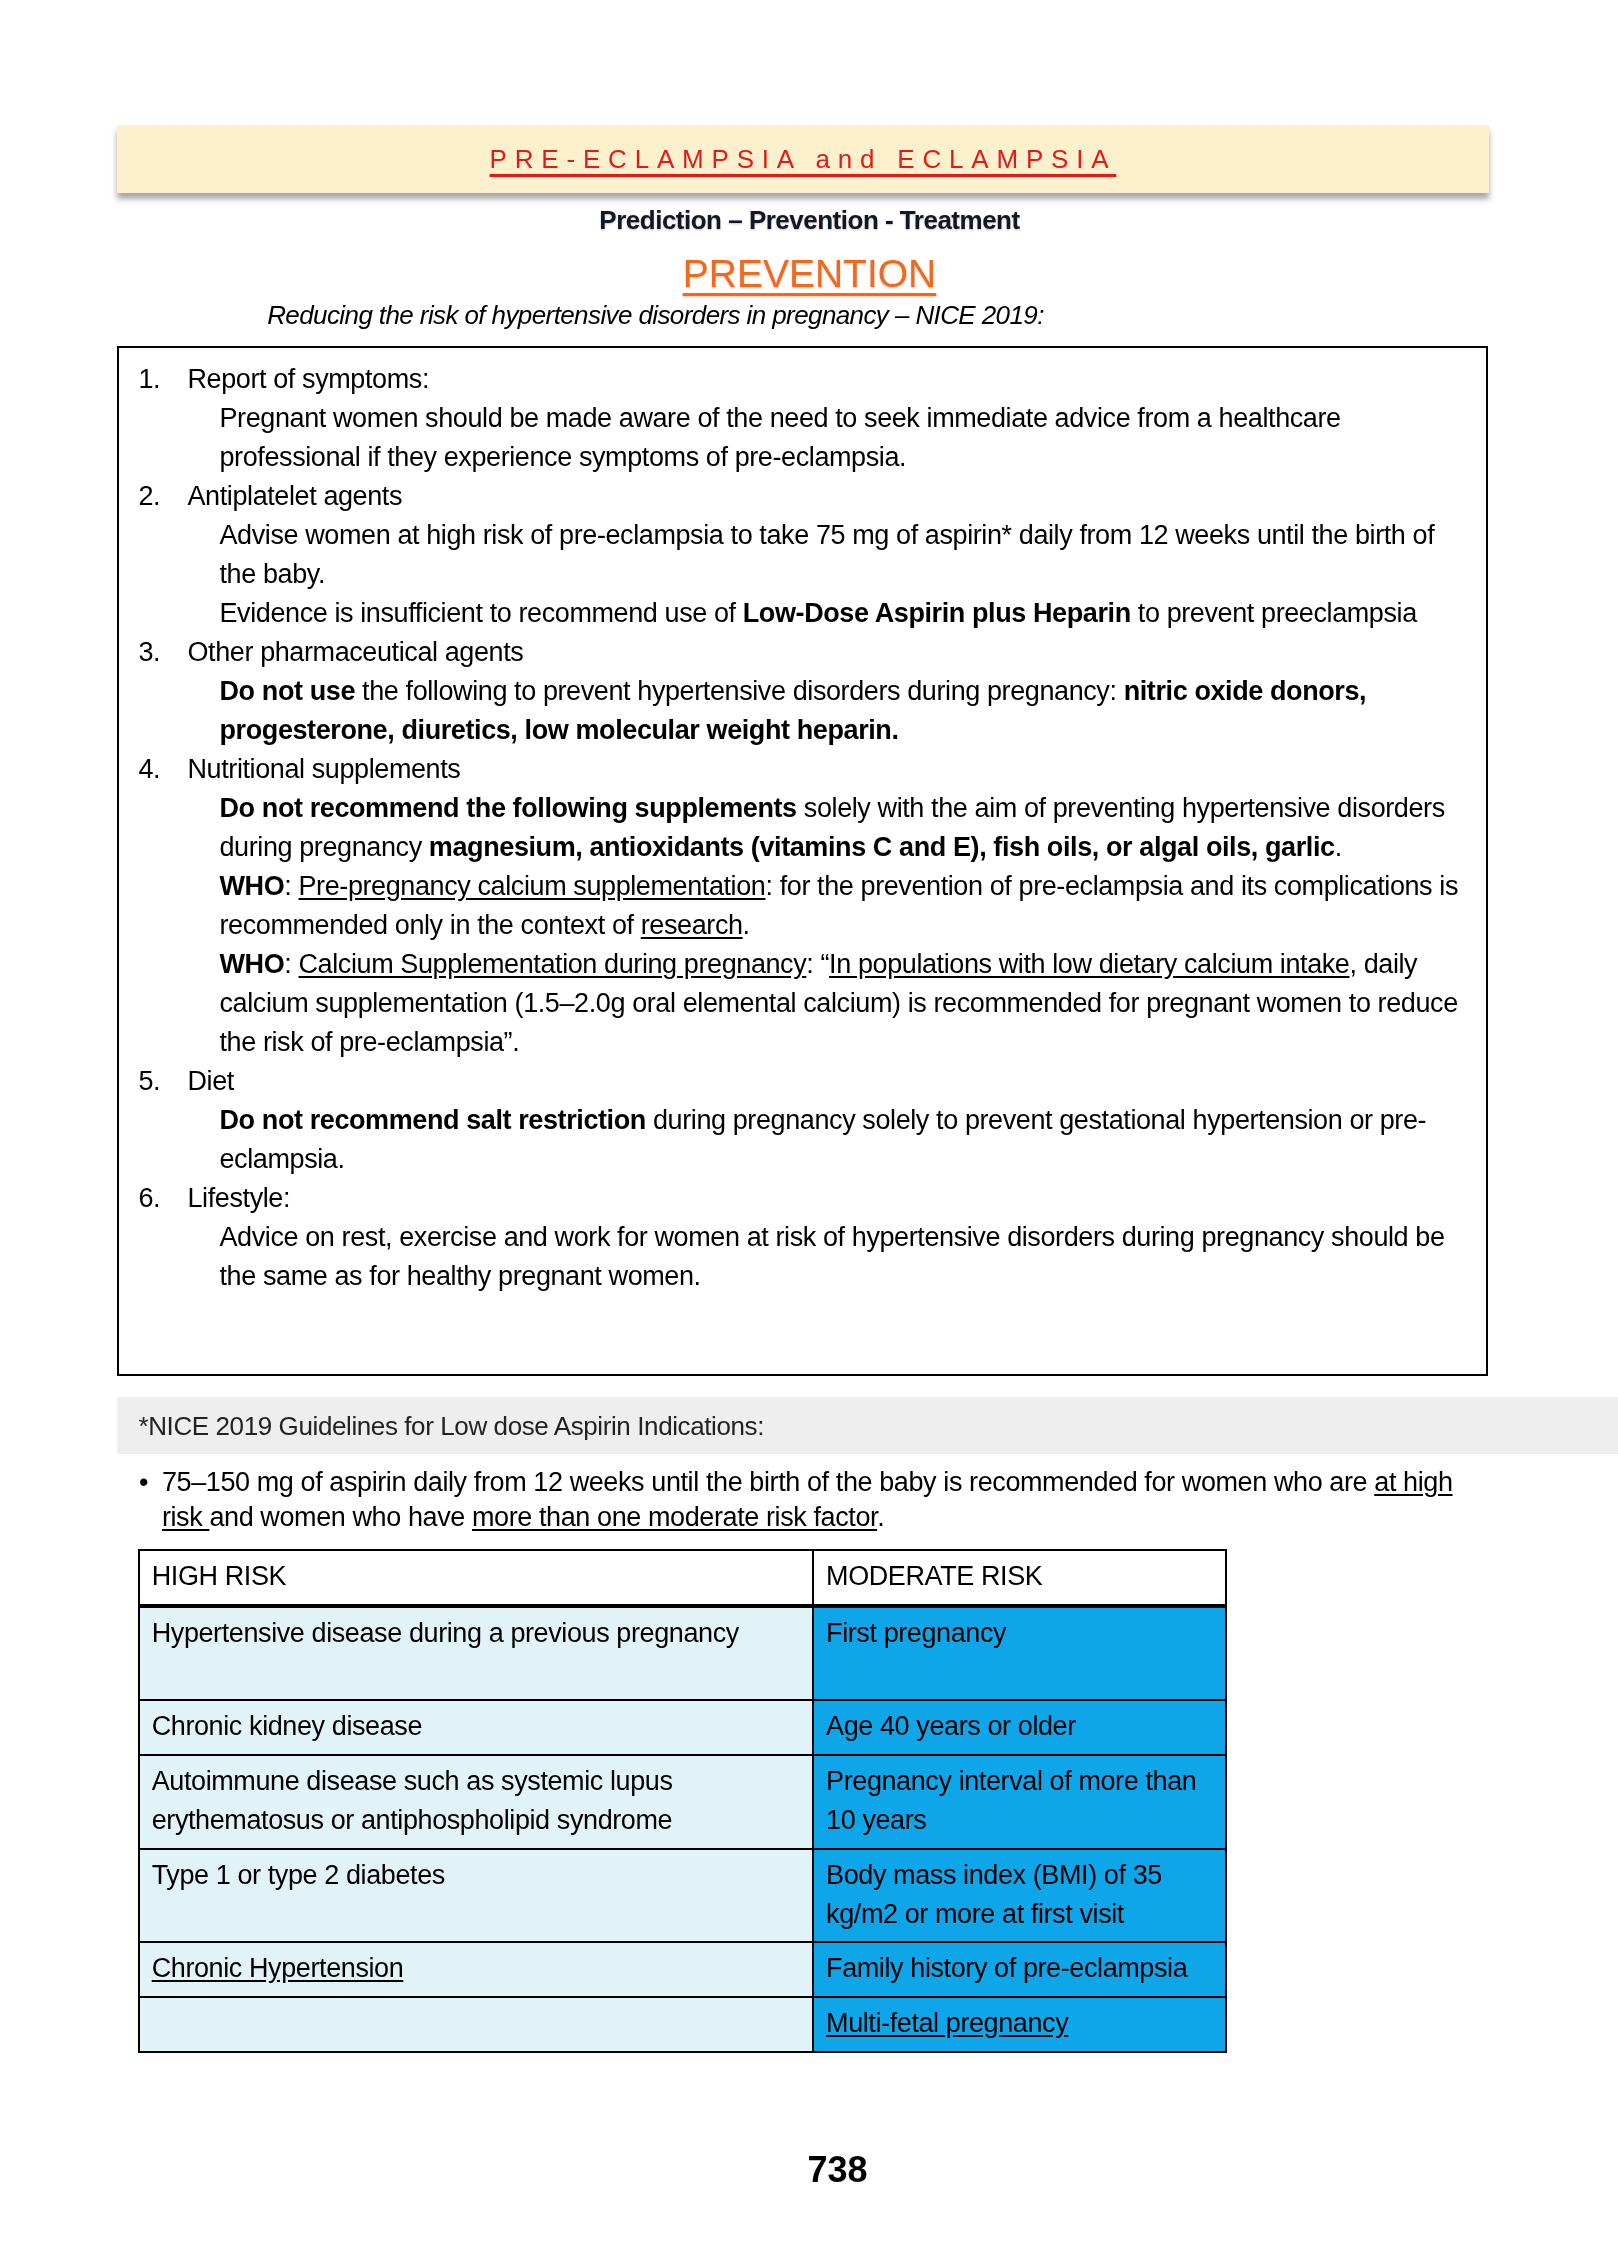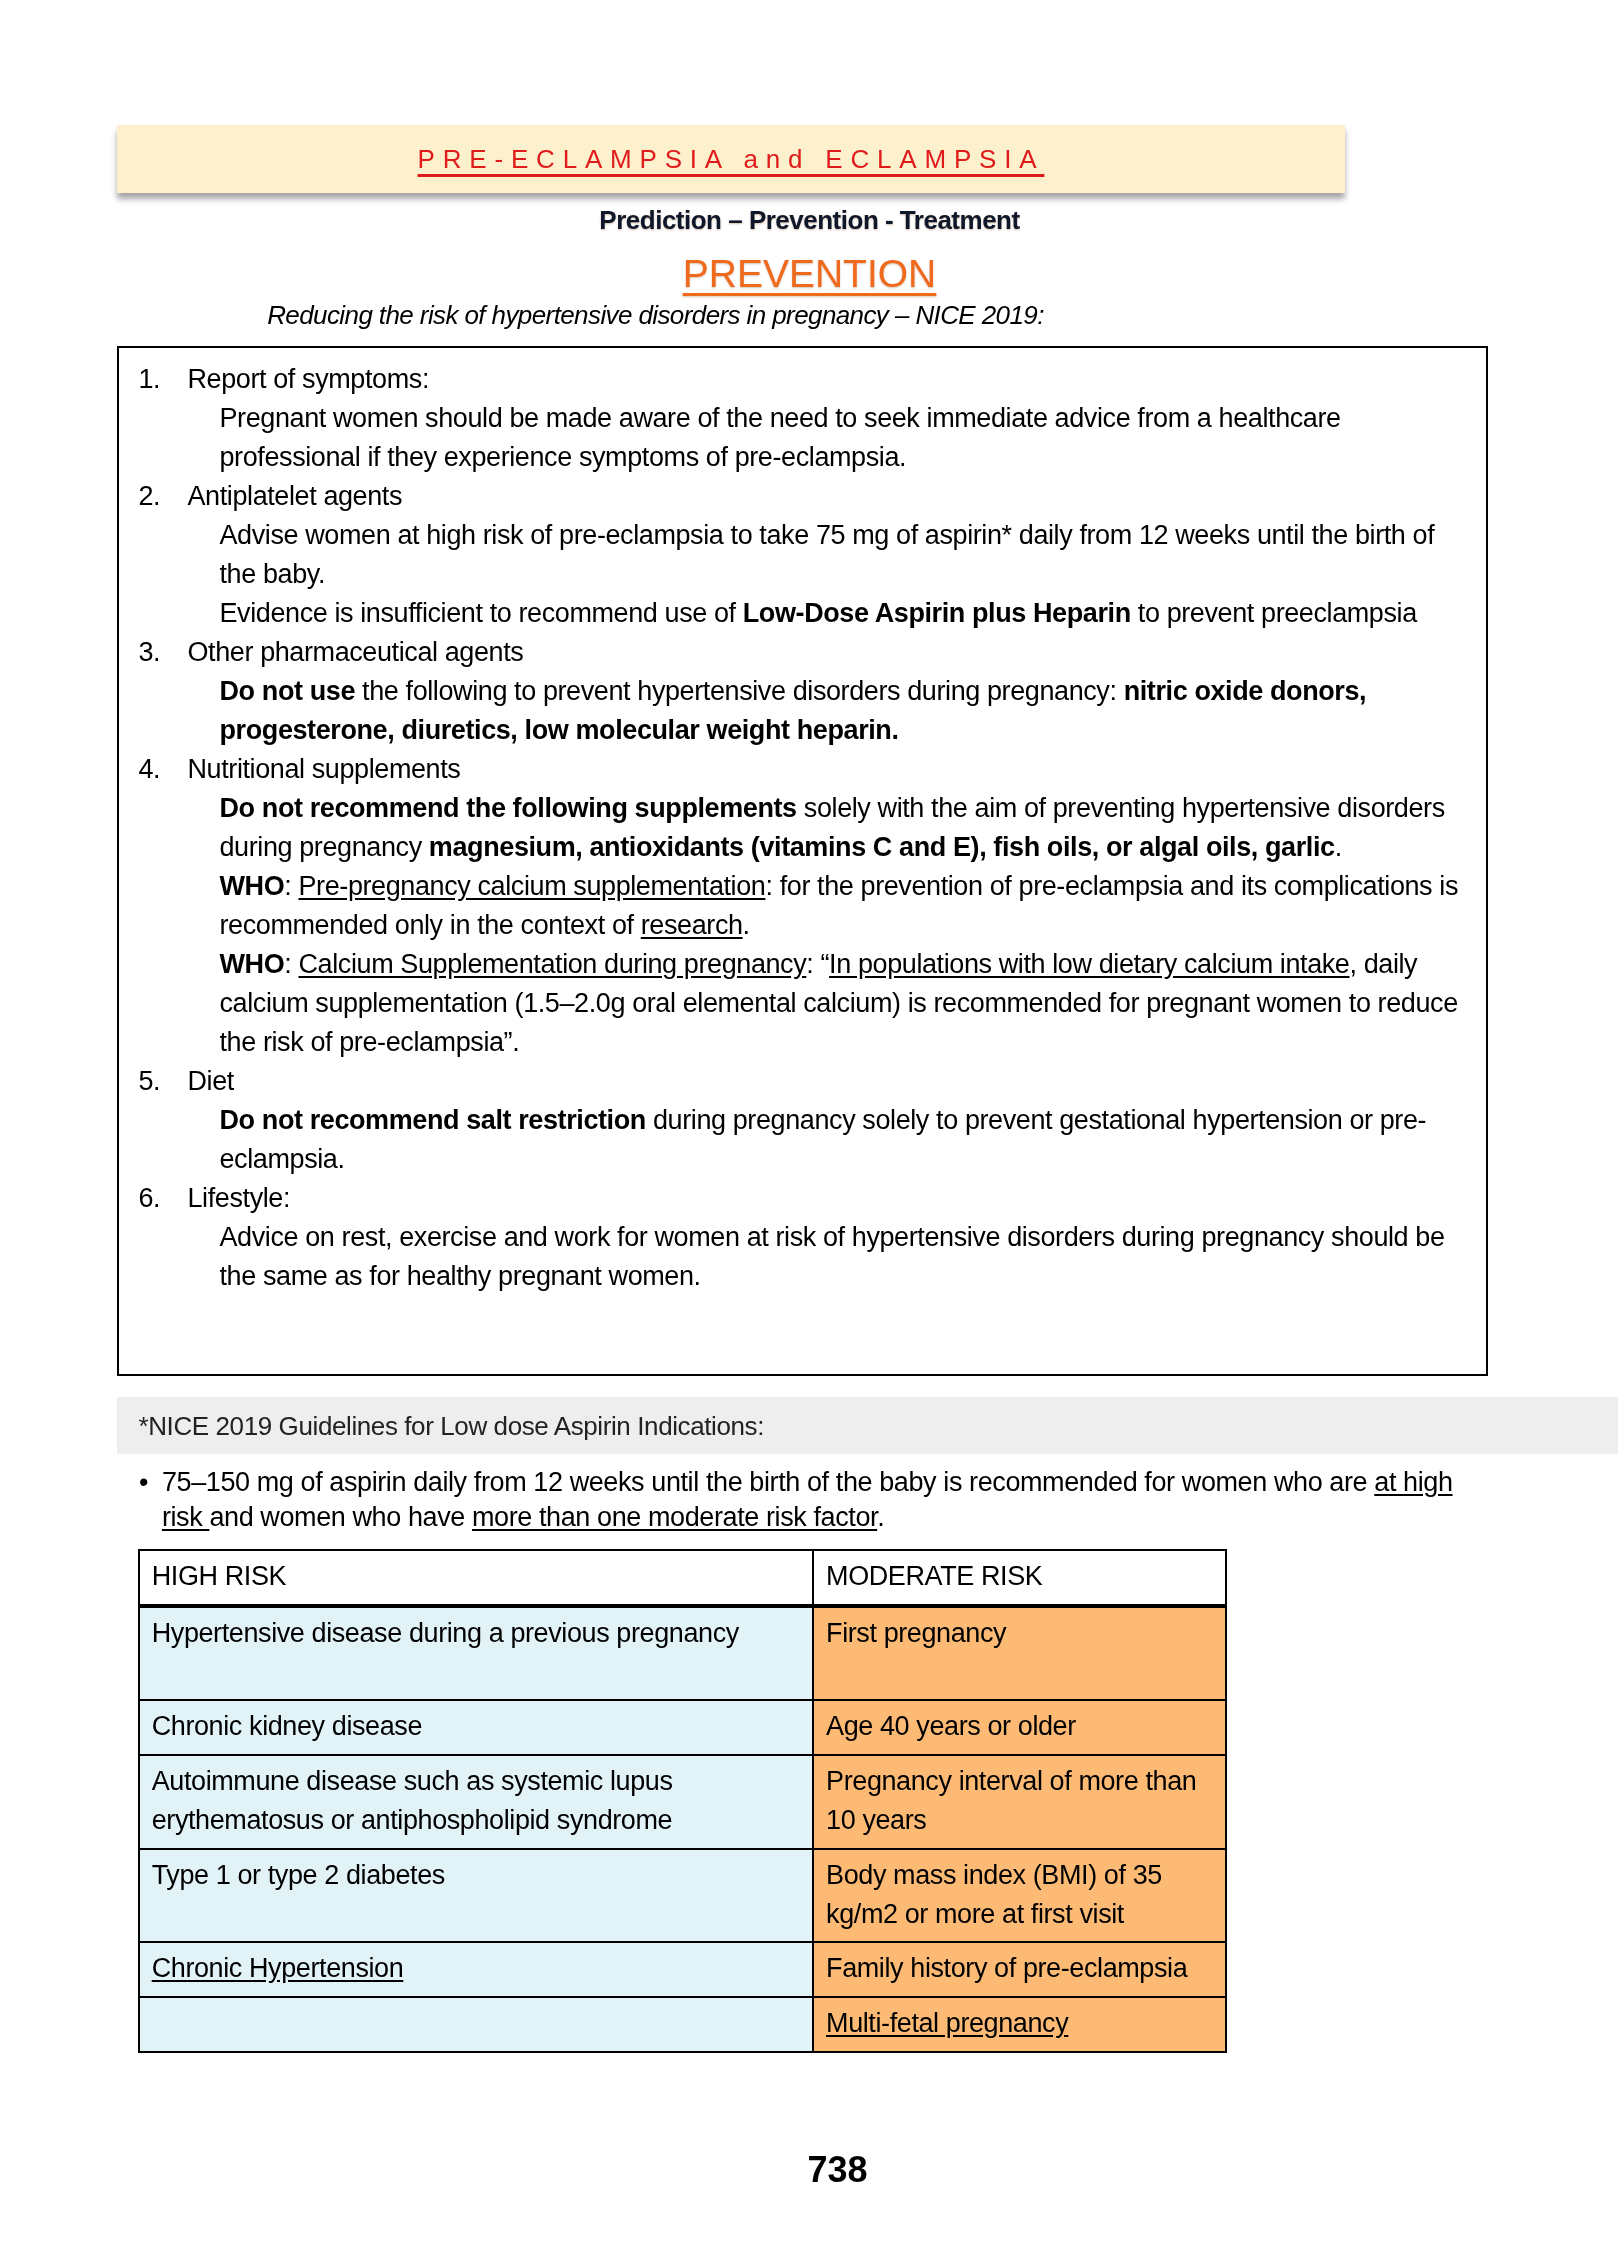--- a/index.html
+++ b/index.html
@@ -1,18 +1,18 @@
 <!DOCTYPE html>
 <html><head>
 <meta charset="utf-8">
 <style>
   html, body { margin:0; padding:0; background:#ffffff; }
   body { width:1619px; height:2263px; position:relative; overflow:hidden;
          font-family:"Liberation Sans", sans-serif; color:#000; }
-  .banner { position:absolute; left:117px; top:125px; width:1228px; height:68px;
+  .banner { position:absolute; left:117px; top:125px; width:1372px; height:68px;
             background:#fdf0cc; box-shadow:0 5.9px 5.9px rgba(0,0,0,0.35); 
             display:flex; align-items:center; justify-content:center; }
   .banner-title { color:#e01b1b; font-size:26px; letter-spacing:7.8px; text-decoration:underline;
                   text-decoration-thickness:2.9px; text-underline-offset:5.9px; font-weight:normal; }
   .subtitle { position:absolute; left:0; width:1619px; top:205px; text-align:center;
               font-size:26px; font-weight:bold; color:#0f172a;
               text-shadow:0 1px 2px rgba(120,60,0,0.35); letter-spacing:-0.5px; }
   .section-title { position:absolute; left:0; width:1619px; top:252px; text-align:center;
                    font-size:39px; color:#f06a1e; text-decoration:underline;
                    text-decoration-thickness:2.9px; text-underline-offset:5.9px;
@@ -35,21 +35,21 @@
   .bullet { position:absolute; left:139px; top:1465px; width:1346px; font-size:27px;
             line-height:35px; letter-spacing:-0.4px; display:flex; }
   .bullet-dot { width:35px; }
   table.risk { position:absolute; left:138px; top:1549px; width:1089px;
                border-collapse:collapse; font-size:27px; letter-spacing:-0.4px; }
   table.risk td, table.risk th { border:2.9px solid #000; vertical-align:top; text-align:left;
               padding:5.9px 11.7px 7.8px 11.7px; line-height:39px; }
   table.risk th { background:#ffffff; font-weight:normal; height:39px; }
   table.risk tr.head th { border-bottom-width:4.9px; }
   table.risk td.high { background:#e2f3f8; width:649px; }
-  table.risk td.mod { background:#fdba74; }
+  table.risk td.mod { background:#0ea5e9; }
   .pagenum { position:absolute; left:0; width:1619px; top:2149px; text-align:center;
              font-size:36px; font-weight:bold;padding-left:28px; }
 </style>
 </head>
 <body>
 
 <div class="banner">
   <span class="banner-title">PRE-ECLAMPSIA and ECLAMPSIA</span>
 </div>
 <div class="subtitle">Prediction – Prevention - Treatment</div>

